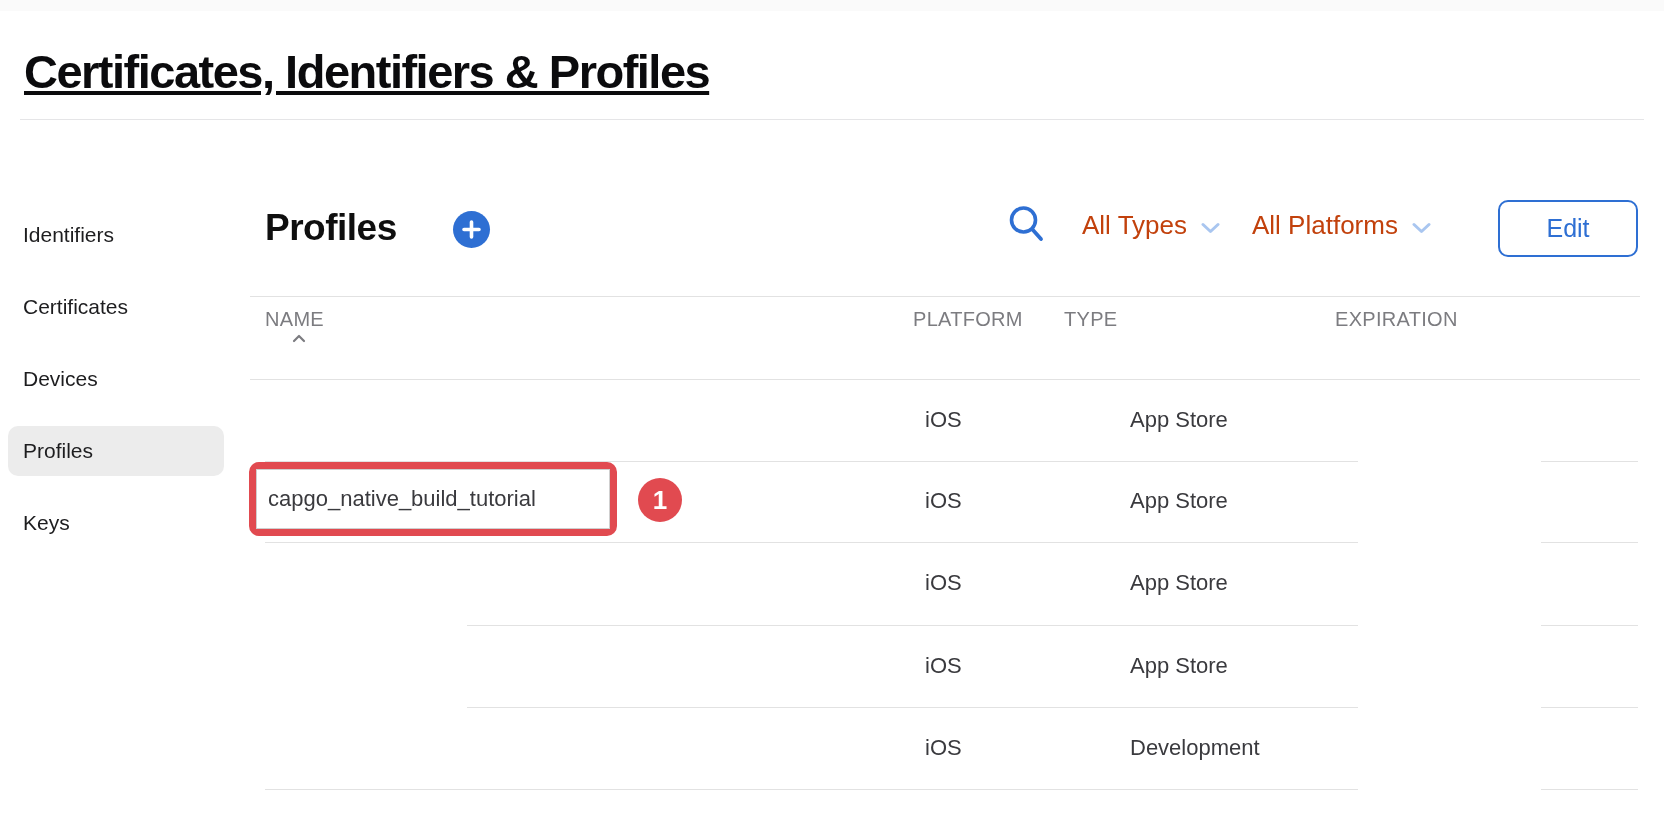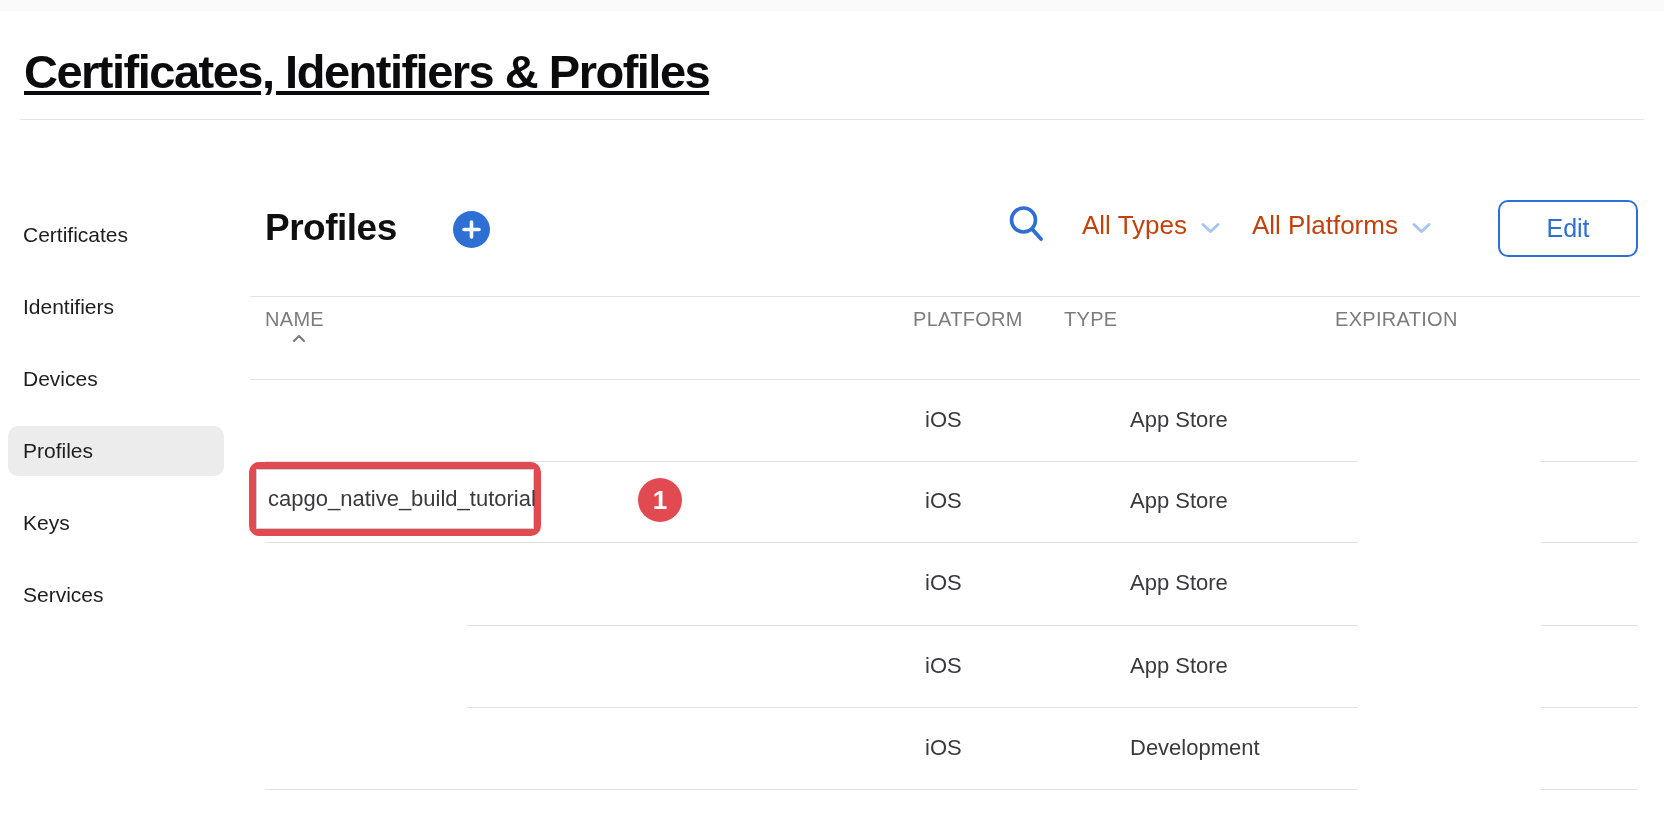--- a/index.html
+++ b/index.html
@@ -66,21 +66,21 @@
   .divider { height: 1px; background: #e2e2e2; }
   .th {
     top: 308px; font-size: 20px; color: #7c7c80; letter-spacing: 0.3px;
     white-space: nowrap; display: flex; align-items: center;
   }
   .td { font-size: 22px; color: #3a3a3e; white-space: nowrap; }
   .sort-caret { margin-left: 10px; margin-top: 3px; }
 
   
   .highlight-box {
-    left: 249px; top: 462px; width: 292px; height: 74px;
+    left: 249px; top: 462px; width: 368px; height: 74px;
     border: 7px solid #e14a50; border-radius: 10px;
     box-sizing: border-box; background: #ffffff;
   }
   .highlight-inner {
     position: absolute; inset: 0;
     border: 1px solid #cfcfcf; box-sizing: border-box;
     display: flex; align-items: center;
     padding-left: 11px;
     font-size: 22px; color: #3a3a3e; white-space: nowrap;
     background: #ffffff;
@@ -95,36 +95,33 @@
 </head>
 <body>
 
 <div class="abs top-strip"></div>
 
 <div class="abs page-title">Certificates, Identifiers &amp; Profiles</div>
 <div class="abs title-divider"></div>
 
 <div class="abs sidebar">
   <div class="side-item">
+      <span>Identifiers</span>
+    </div>
+  <div class="side-item">
       <span>Certificates</span>
-    </div>
-  <div class="side-item">
-      <span>Identifiers</span>
     </div>
   <div class="side-item">
       <span>Devices</span>
     </div>
   <div class="side-item selected">
       <span>Profiles</span>
     </div>
   <div class="side-item">
       <span>Keys</span>
-    </div>
-  <div class="side-item">
-      <span>Services</span>
     </div>
 </div>
 
 <div class="abs profiles-heading">Profiles</div>
 <div class="abs add-button">
   <span style="display:flex">
     <svg width="19" height="19" viewBox="0 0 19 19">
         <path d="M9.5 2 V17 M2 9.5 H17" stroke="#ffffff" stroke-width="3.6" stroke-linecap="round" fill="none"></path>
       </svg>
   </span>

